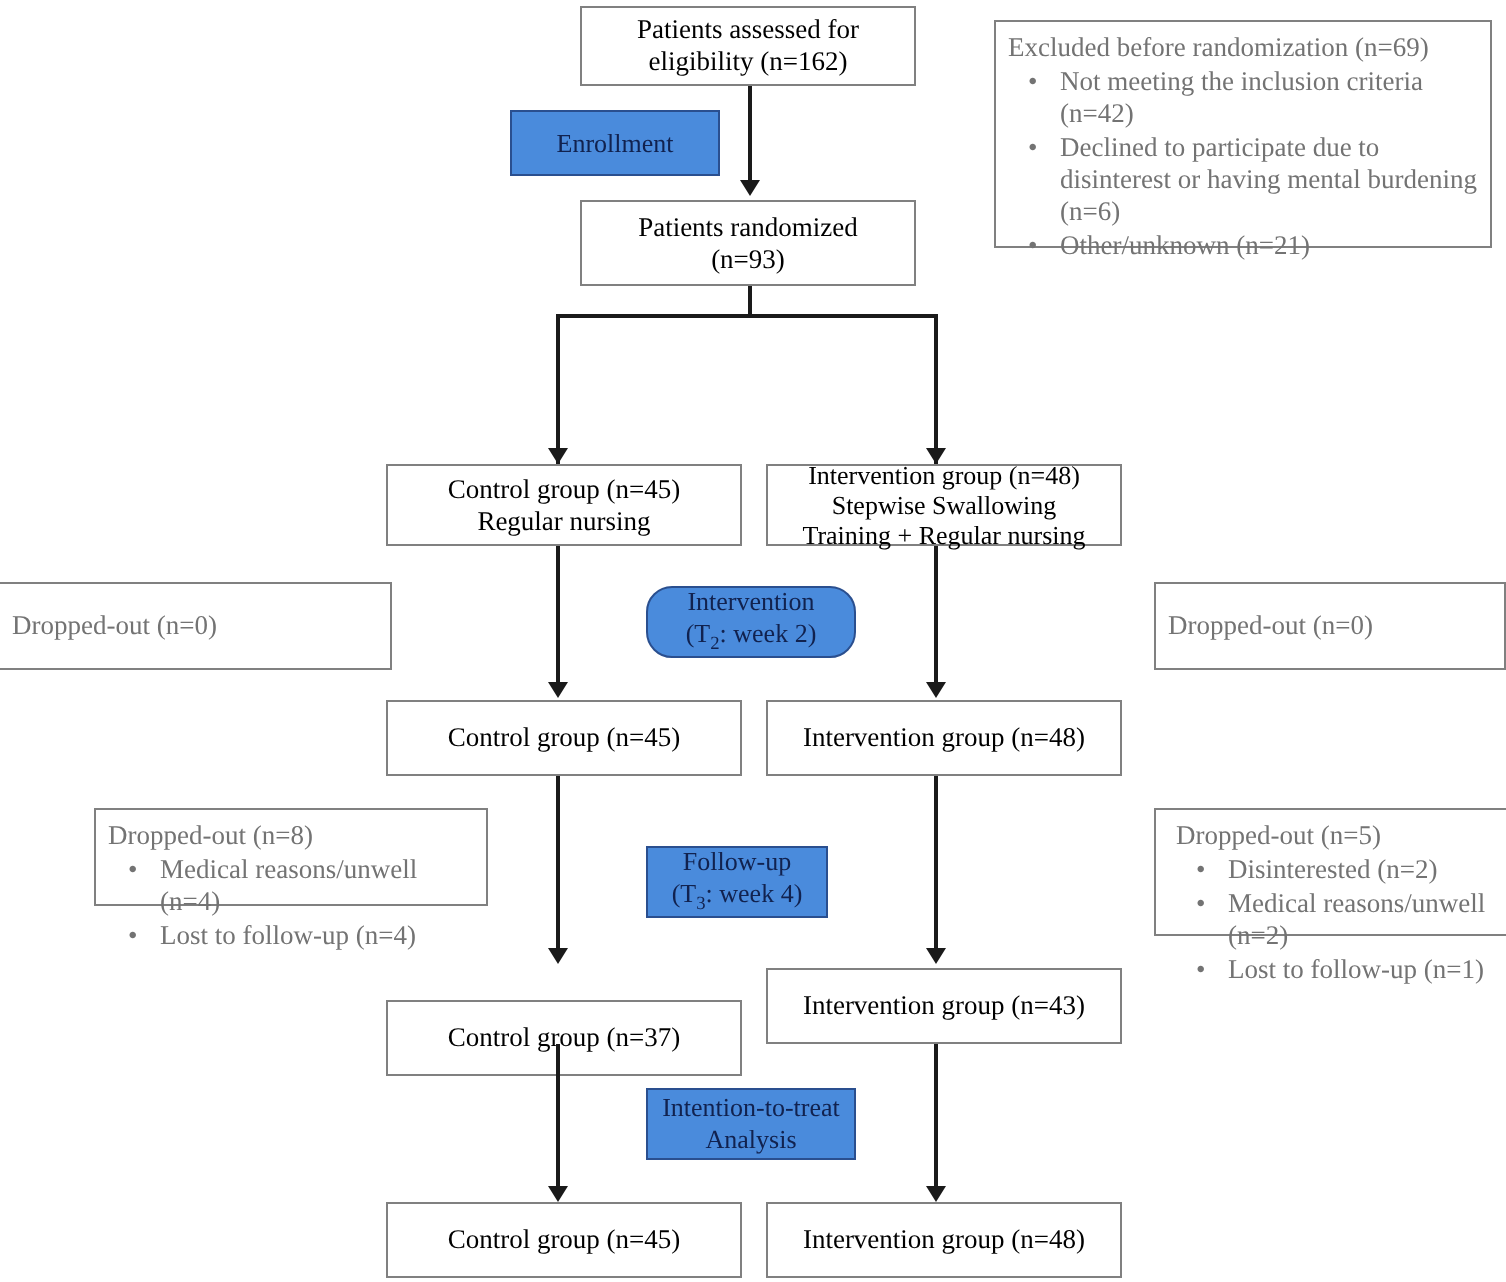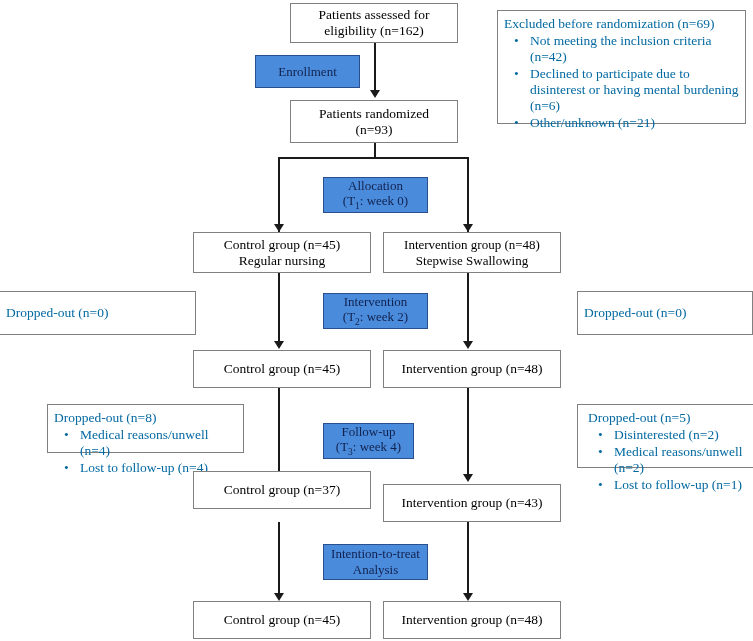--- a/index.html
+++ b/index.html
@@ -45,21 +45,21 @@
     color: #11224f;
   }
   .bluebox .ln { display: block; white-space: nowrap; }
   .listbox {
     position: absolute;
     box-sizing: border-box;
     border: 1px solid #808080;
     background: #ffffff;
     font-size: 13.5px;
     line-height: 1.2;
-    color: #0369a1;
+    color: #737373;
     padding: 5px 6px 4px 6px;
     text-align: left;
   }
   .listbox .head { display: block; white-space: nowrap; margin-bottom: 1px; }
   .listbox ul {
     margin: 0;
     padding: 0 0 0 26px;
     list-style: none;
   }
   .listbox li {
@@ -123,44 +123,41 @@
     <span class="ln">(n=93)</span>
   </div>
 
   <div class="vline" style="left:374px; top:143px; height:15px;"></div>
   <div class="hline" style="left:278px; top:157px; width:190px;"></div>
   <div class="vline" style="left:278px; top:157px; height:76px;"></div>
   <div class="vline" style="left:467px; top:157px; height:76px;"></div>
   <div class="arrowhead" style="left:274px; top:224px;"></div>
   <div class="arrowhead" style="left:463px; top:224px;"></div>
 
-  <div class="bluebox" style="left:323px; top:177px; width:105px; height:36px;">
-    <span class="ln">Allocation</span>
-    <span class="ln"><span>(T</span><sub>1</sub><span>: week 0)</span></span>
-  </div>
 
   <div class="box" style="left:193px; top:232px; width:178px; height:41px;">
     <span class="ln">Control group (n=45)</span>
     <span class="ln">Regular nursing</span>
   </div>
 
   <div class="box" style="left:383px; top:232px; width:178px; height:41px; font-size:13px;">
     <span class="ln">Intervention group (n=48)</span>
     <span class="ln">Stepwise Swallowing</span>
+    <span class="ln">Training + Regular nursing</span>
   </div>
 
   <div class="listbox" style="left:-1px; top:291px; width:197px; height:44px; display:flex; align-items:center;">
     <span class="head plain-head">Dropped-out (n=0)</span>
   </div>
 
   <div class="listbox" style="left:577px; top:291px; width:176px; height:44px; display:flex; align-items:center;">
     <span class="head plain-head">Dropped-out (n=0)</span>
   </div>
 
-  <div class="bluebox" style="left:323px; top:293px; width:105px; height:36px;">
+  <div class="bluebox" style="left:323px; top:293px; width:105px; height:36px;border-radius:13px;">
     <span class="ln">Intervention</span>
     <span class="ln"><span>(T</span><sub>2</sub><span>: week 2)</span></span>
   </div>
 
   <div class="vline" style="left:278px; top:273px; height:72px;"></div>
   <div class="arrowhead" style="left:274px; top:341px;"></div>
   <div class="vline" style="left:467px; top:273px; height:72px;"></div>
   <div class="arrowhead" style="left:463px; top:341px;"></div>
 
   <div class="box" style="left:193px; top:350px; width:178px; height:38px;">
@@ -190,21 +187,21 @@
   <div class="bluebox" style="left:323px; top:423px; width:91px; height:36px;">
     <span class="ln">Follow-up</span>
     <span class="ln"><span>(T</span><sub>3</sub><span>: week 4)</span></span>
   </div>
 
   <div class="vline" style="left:278px; top:388px; height:90px;"></div>
   <div class="arrowhead" style="left:274px; top:474px;"></div>
   <div class="vline" style="left:467px; top:388px; height:90px;"></div>
   <div class="arrowhead" style="left:463px; top:474px;"></div>
 
-  <div class="box" style="left:193px; top:471px; width:178px; height:38px;">
+  <div class="box" style="left:193px; top:500px; width:178px; height:38px;">
     <span class="ln">Control group (n=37)</span>
   </div>
   <div class="box" style="left:383px; top:484px; width:178px; height:38px;">
     <span class="ln">Intervention group (n=43)</span>
   </div>
 
   <div class="bluebox" style="left:323px; top:544px; width:105px; height:36px;">
     <span class="ln">Intention-to-treat</span>
     <span class="ln">Analysis</span>
   </div>

